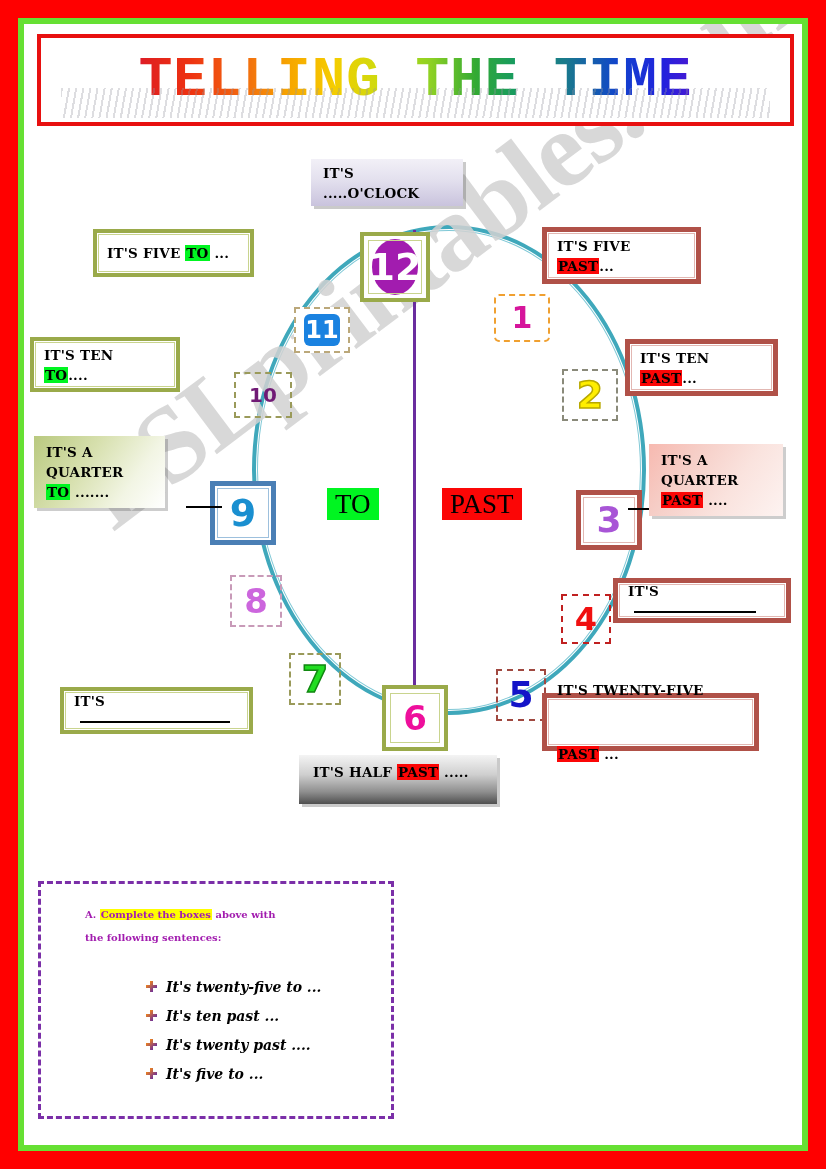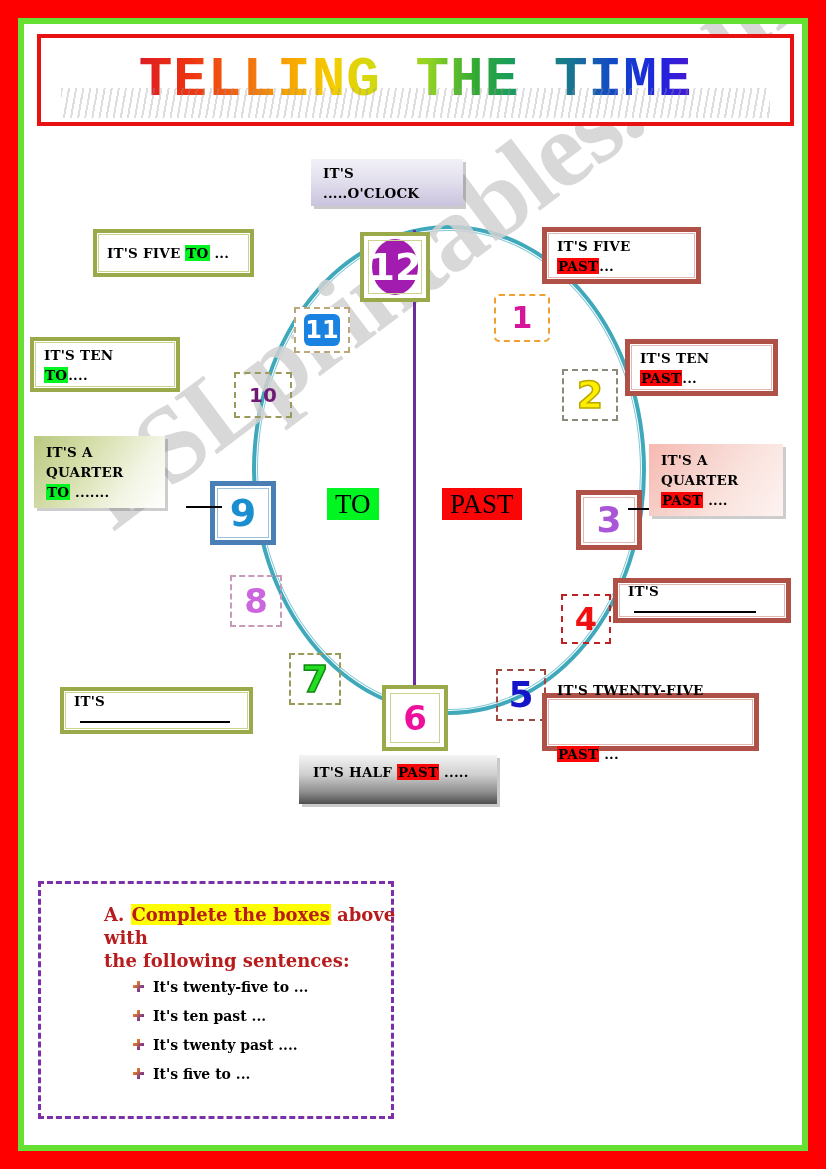--- a/index.html
+++ b/index.html
@@ -128,25 +128,25 @@
     font-family: "Liberation Serif", serif; font-size: 27px; color: #000;
     padding: 1px 8px; line-height: 30px;
   }
 
   
   #exercise {
     position: absolute; left: 14px; top: 857px; width: 356px; height: 238px;
     border: 3px dashed #7b2fa8; background: #ffffff; z-index: 5;
   }
   #exercise-title {
-    position: absolute; left: 63px; top: 19px; width: 300px;
+    position: absolute; left: 44px; top: 19px; width: 300px;
     font-family: "DejaVu Serif", serif; font-weight: bold;
-    font-size: 18px; line-height: 23px; color: #b91c1c;
-  }
-  .ex-list { position: absolute; left: 92px; top: 88px; }
+    font-size: 10px; line-height: 23px; color: #a21caf;
+  }
+  .ex-list { position: absolute; left: 105px; top: 88px; font-style: italic; }
   .ex-item {
     display: flex; align-items: center; gap: 9px;
     font-family: "DejaVu Serif", serif; font-weight: bold;
     font-size: 14px; color: #000; height: 29px;
   }
   .ex-bullet { width: 11px; height: 11px; position: relative; flex: 0 0 11px; }
   .ex-bullet::before, .ex-bullet::after {
     content: ""; position: absolute; background: linear-gradient(135deg,#f0851a,#6a2d9e);
   }
   .ex-bullet::before { left: 4px; top: 0; width: 3px; height: 11px; }

